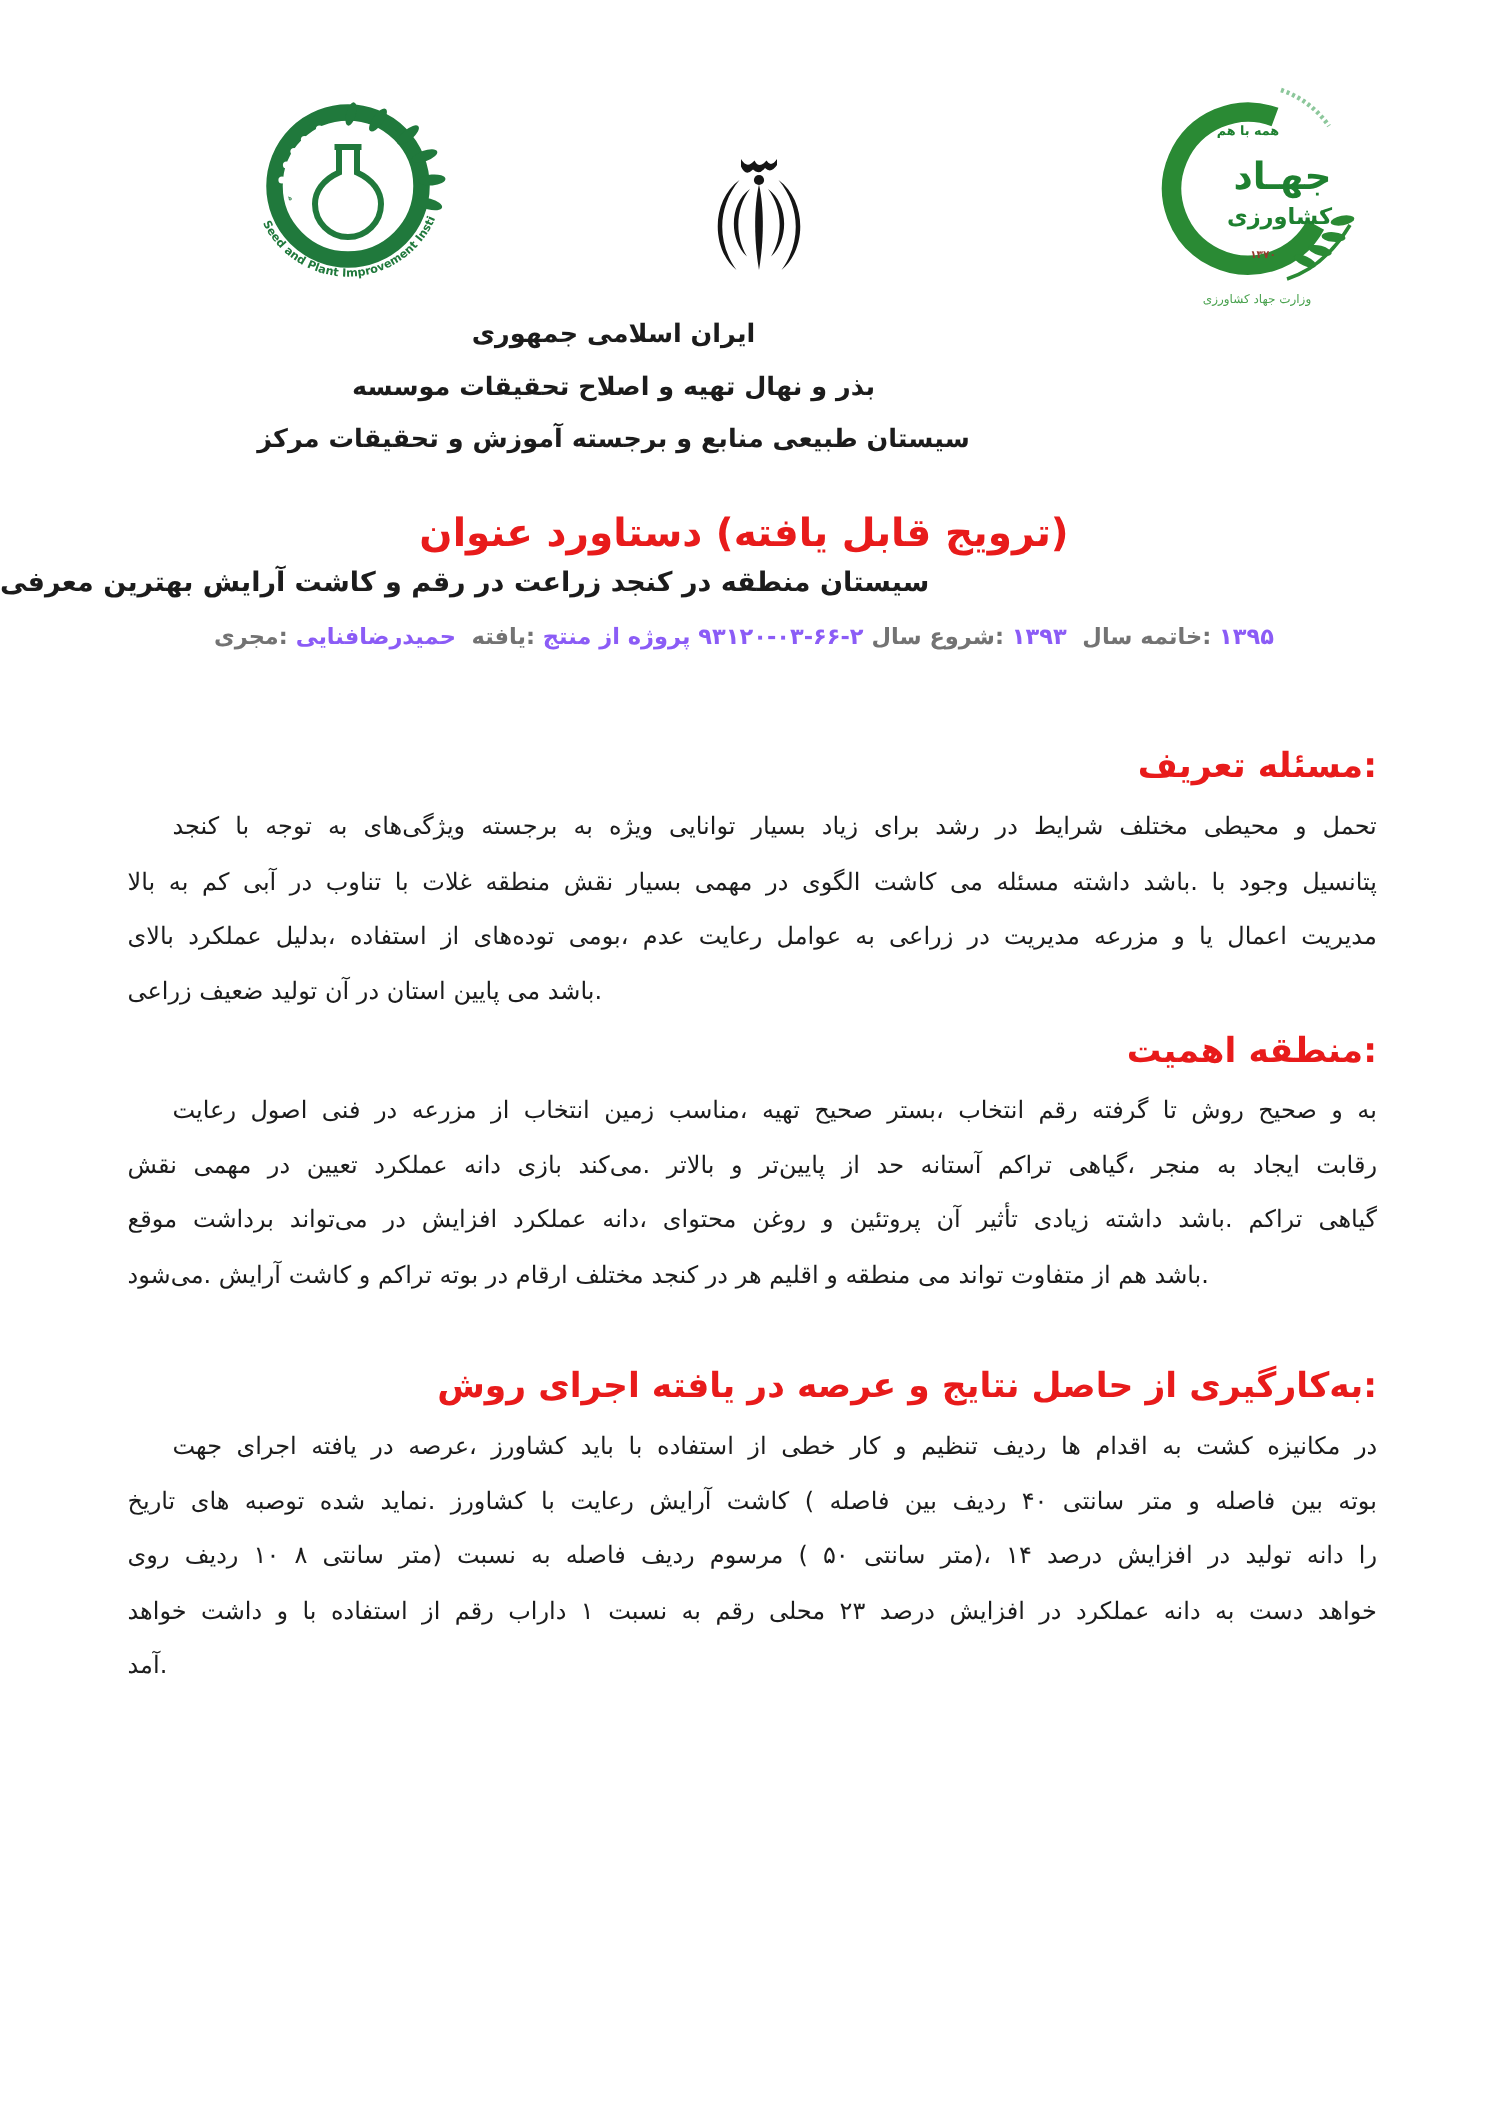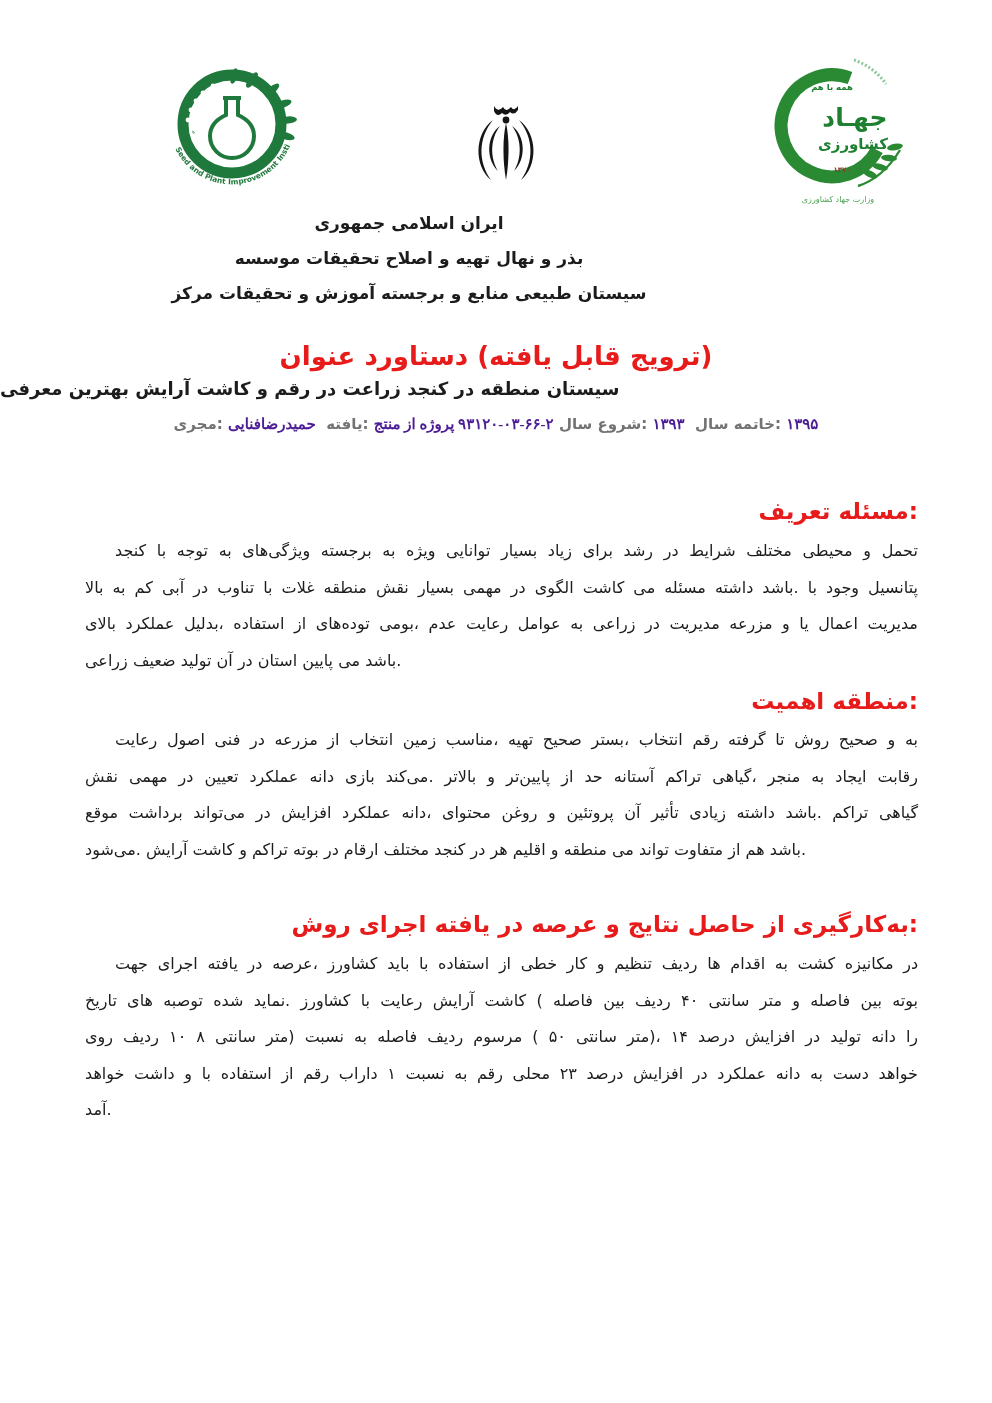--- a/index.html
+++ b/index.html
@@ -14,21 +14,21 @@
 
   .header-block { top:206px; left:0; width:818px; text-align:center;
     font-weight:bold; font-size:17px; line-height:35px; }
   .doc-title { top:341px; left:0; width:992px; text-align:center;
     font-weight:bold; font-size:26px; color:#e81b1b; }
   .doc-subtitle { top:378px; left:0; width:992px; text-align:left;
     font-weight:bold; font-size:18px; }
   .meta-line { top:415px; left:0; width:992px; text-align:center;
     font-weight:bold; font-size:15px; }
   .meta-line .lab { color:#737373; unicode-bidi:isolate;margin-top:32px; }
-  .meta-line .val { color:#4c1d95; unicode-bidi:isolate;font-family:Liberation Serif, serif; }
+  .meta-line .val { color:#8b5cf6; unicode-bidi:isolate; }
 
   .sec-head { left:85px; width:833px; text-align:right;
     font-weight:bold; font-size:23px; color:#e81b1b; }
   .sec-head-1 { top:498px; }
   .sec-head-2 { top:688px; }
   .sec-head-3 { top:911px; }
 
   .para { left:85px; width:833px; font-size:16px; line-height:36.6px; }
   .para-1 { top:533px; }
   .para-2 { top:722px; }

